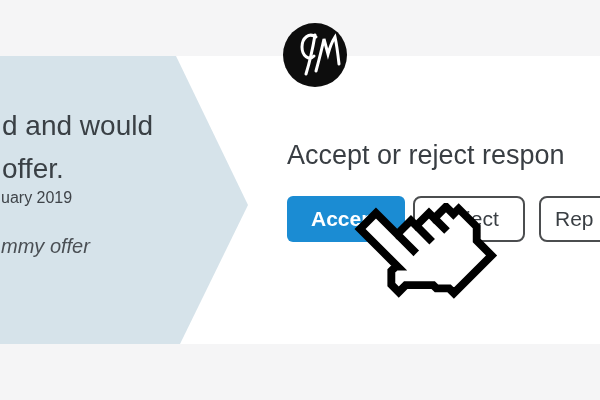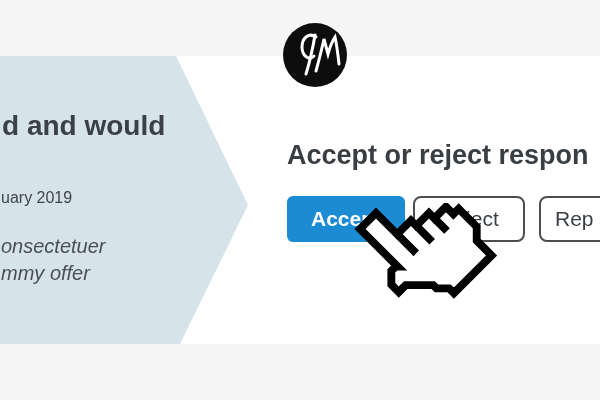--- a/index.html
+++ b/index.html
@@ -15,29 +15,29 @@
     background:#d6e3ea;
     clip-path:polygon(0 0,176px 0,248px 149px,180px 288px,0 288px);
   }
   .logo{
     position:absolute;left:283px;top:23px;width:64px;height:64px;
     border-radius:50%;background:#0d0d0d;
     display:flex;align-items:center;justify-content:center;
   }
   .headline{
     position:absolute;left:2px;top:104px;width:230px;
-    font-size:28px;font-weight:700;line-height:43px;color:#3a4045;
+    font-size:28px;font-weight:400;line-height:43px;color:#3a4045;
   }
   .date{position:absolute;left:1px;top:189px;font-size:16px;color:#3f4449;}
   .quote{
     position:absolute;left:1px;top:233px;font-size:20px;font-style:italic;
     line-height:27px;color:#4a4f54;
   }
   .heading{
-    position:absolute;left:287px;top:140px;font-size:27px;font-weight:700;
+    position:absolute;left:287px;top:140px;font-size:27px;font-weight:400;
     color:#393e43;white-space:nowrap;
   }
   .btn-row{position:absolute;left:287px;top:196px;display:flex;align-items:stretch;}
   .btn{
     height:46px;box-sizing:border-box;display:flex;align-items:center;
     justify-content:center;font-size:21px;font-family:inherit;cursor:pointer;
     background:#fff;padding:0;
   }
   .btn.primary{
     width:118px;background:#1b8cd3;color:#ffffff;font-weight:700;
@@ -56,26 +56,26 @@
 </head>
 <body>
 
 <div class="band top"></div>
 <div class="band bottom"></div>
 
 <div class="arrow-panel"></div>
 
 <div class="headline">
   <div>d and would</div>
+  <div>offer.</div>
 </div>
 
 <div class="date">uary 2019</div>
 
 <div class="quote">
-  <div>onsectetuer</div>
   <div>mmy offer</div>
 </div>
 
 <div class="logo">
   <svg width="64" height="64" viewBox="0 0 64 64" aria-hidden="true">
     <g fill="none" stroke="#ffffff" stroke-width="3" stroke-linecap="round">
       <path d="M33 14 C26 9 19 15 19 24 C19 33 26 38 31 33"></path>
       <path d="M32 12 C30 24 27 38 23 51"></path>
       <path d="M33 48 C36 37 39 25 41 16 L45 31 C47 24 50 17 52 14 C54 23 55 32 56 41"></path>
     </g>

